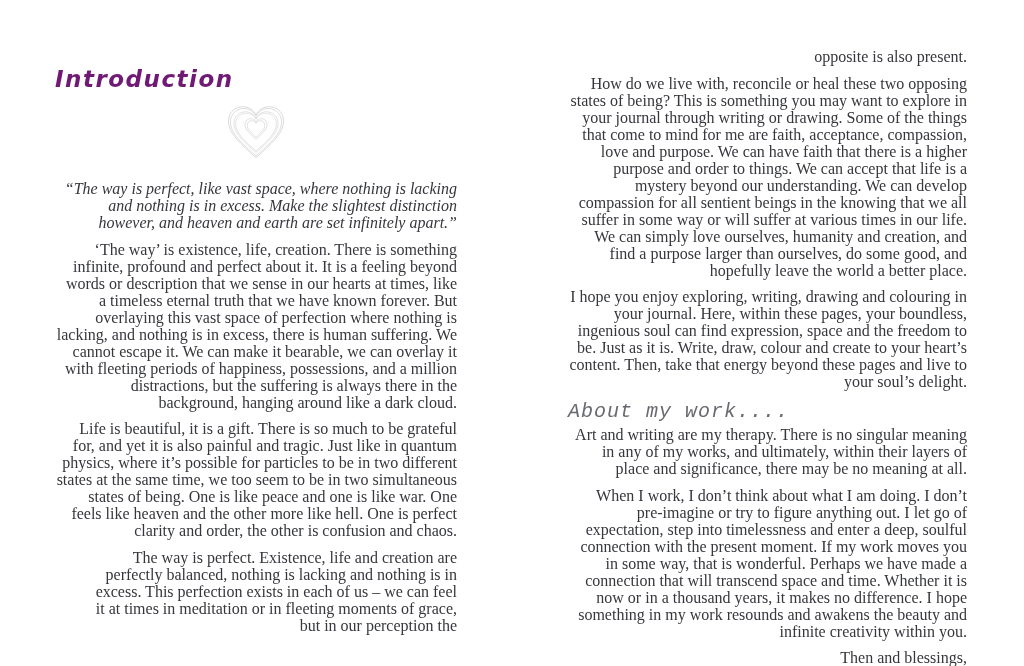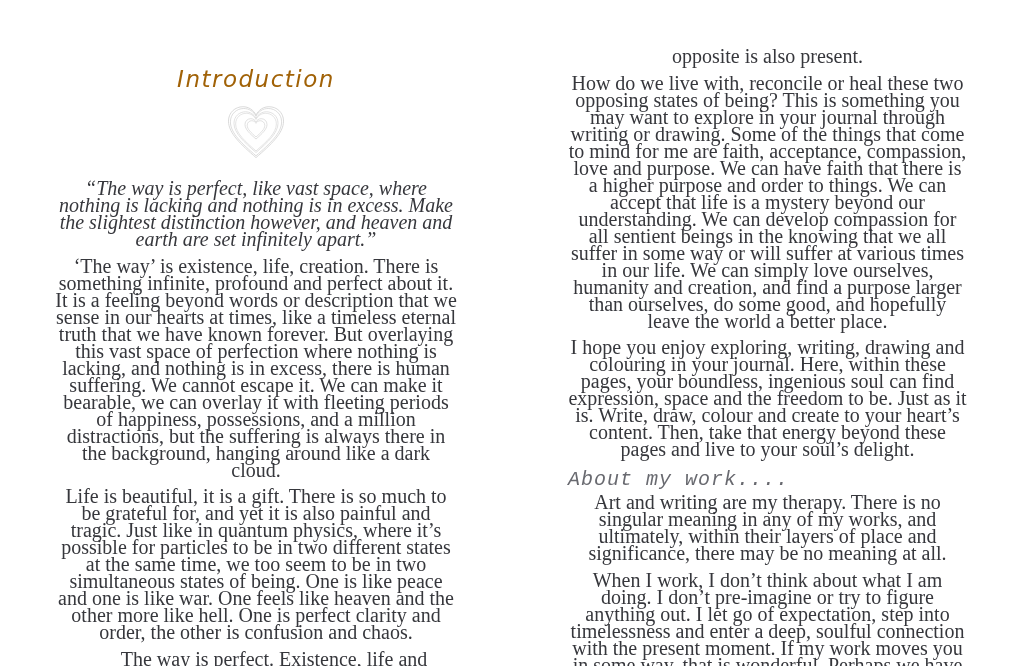--- a/index.html
+++ b/index.html
@@ -12,35 +12,35 @@
     overflow: hidden;
     font-family: "Liberation Serif", serif;
     color: #36373c;
   }
   .col { position: absolute; }
   .col-left  { left: 55px;  top: 66px; width: 402px; }
   .col-right { left: 568px; top: 48px; width: 399px; }
 
   .page-title {
     margin: 0 0 10px 0;
-    text-align: center;
+    text-align: left;
     font-family: "DejaVu Sans", sans-serif;
     font-style: italic;
-    font-weight: 400;
+    font-weight: 700;
     font-size: 23px;
     letter-spacing: 1.5px;
-    color: #a16207;
+    color: #701a75;
   }
   .ornament { text-align: center; margin: 0 0 16px 0; height: 62px; }
 
   p.body {
     margin: 0 0 9.5px 0;
-    font-size: 20px;
+    font-size: 16px;
     line-height: 17px;
-    text-align: center;
+    text-align: right;
   }
   p.quote { font-style: italic; }
   p.last { margin-bottom: 0; margin-left: 36px; }
 
   .section-heading {
     margin: 10px 0 3px 0;
     font-family: Liberation Mono, monospace;
     font-style: italic;
     font-weight: 300;
     font-size: 20px;

